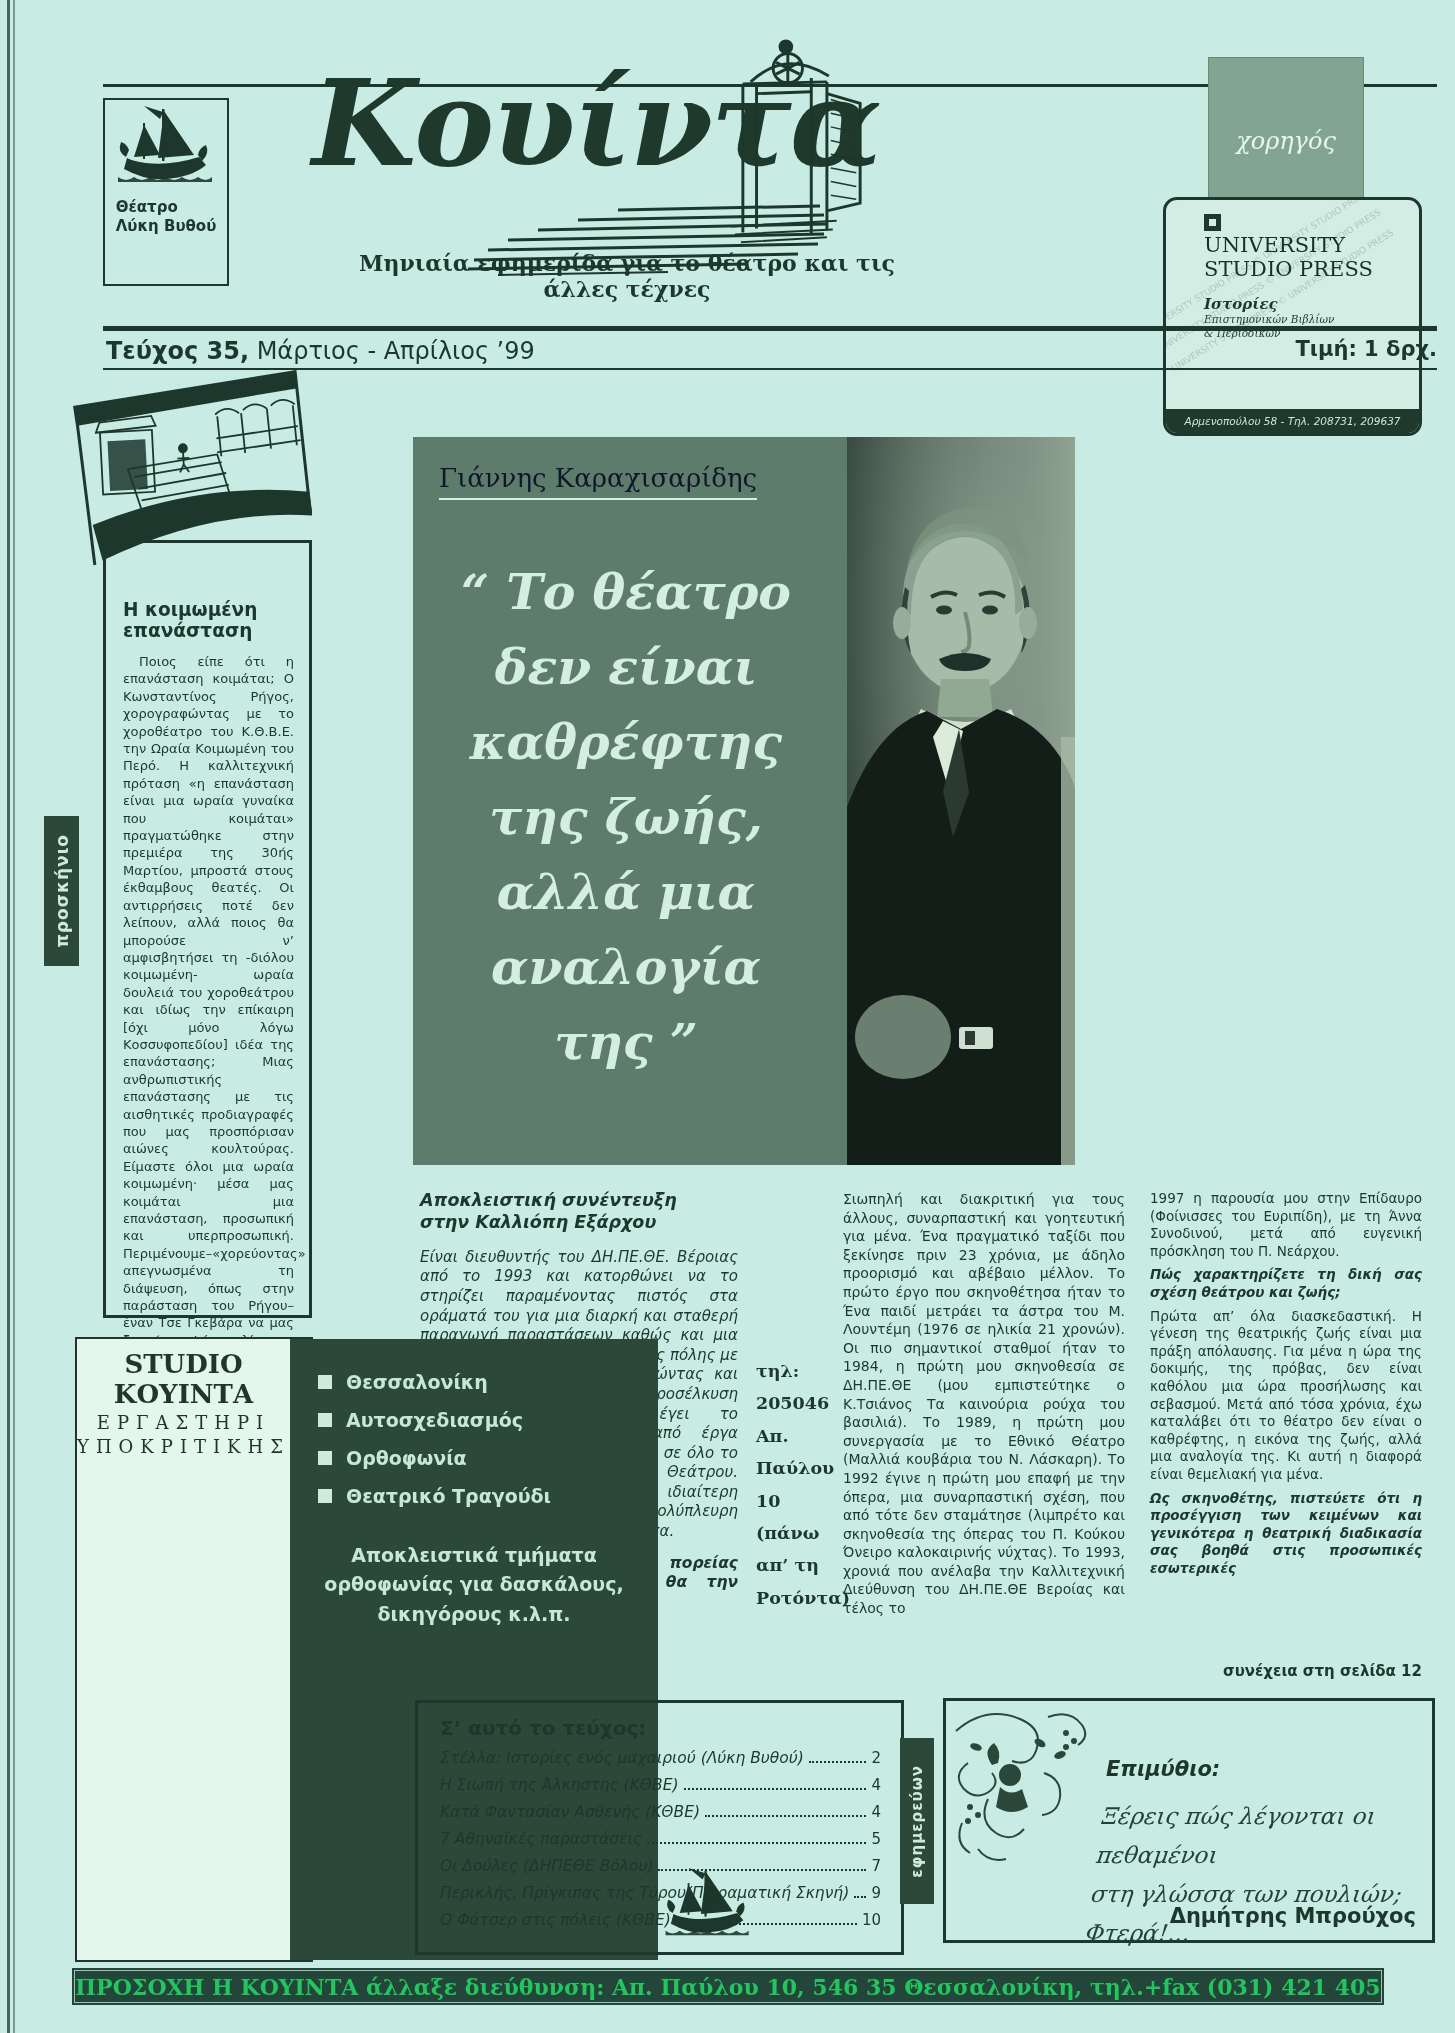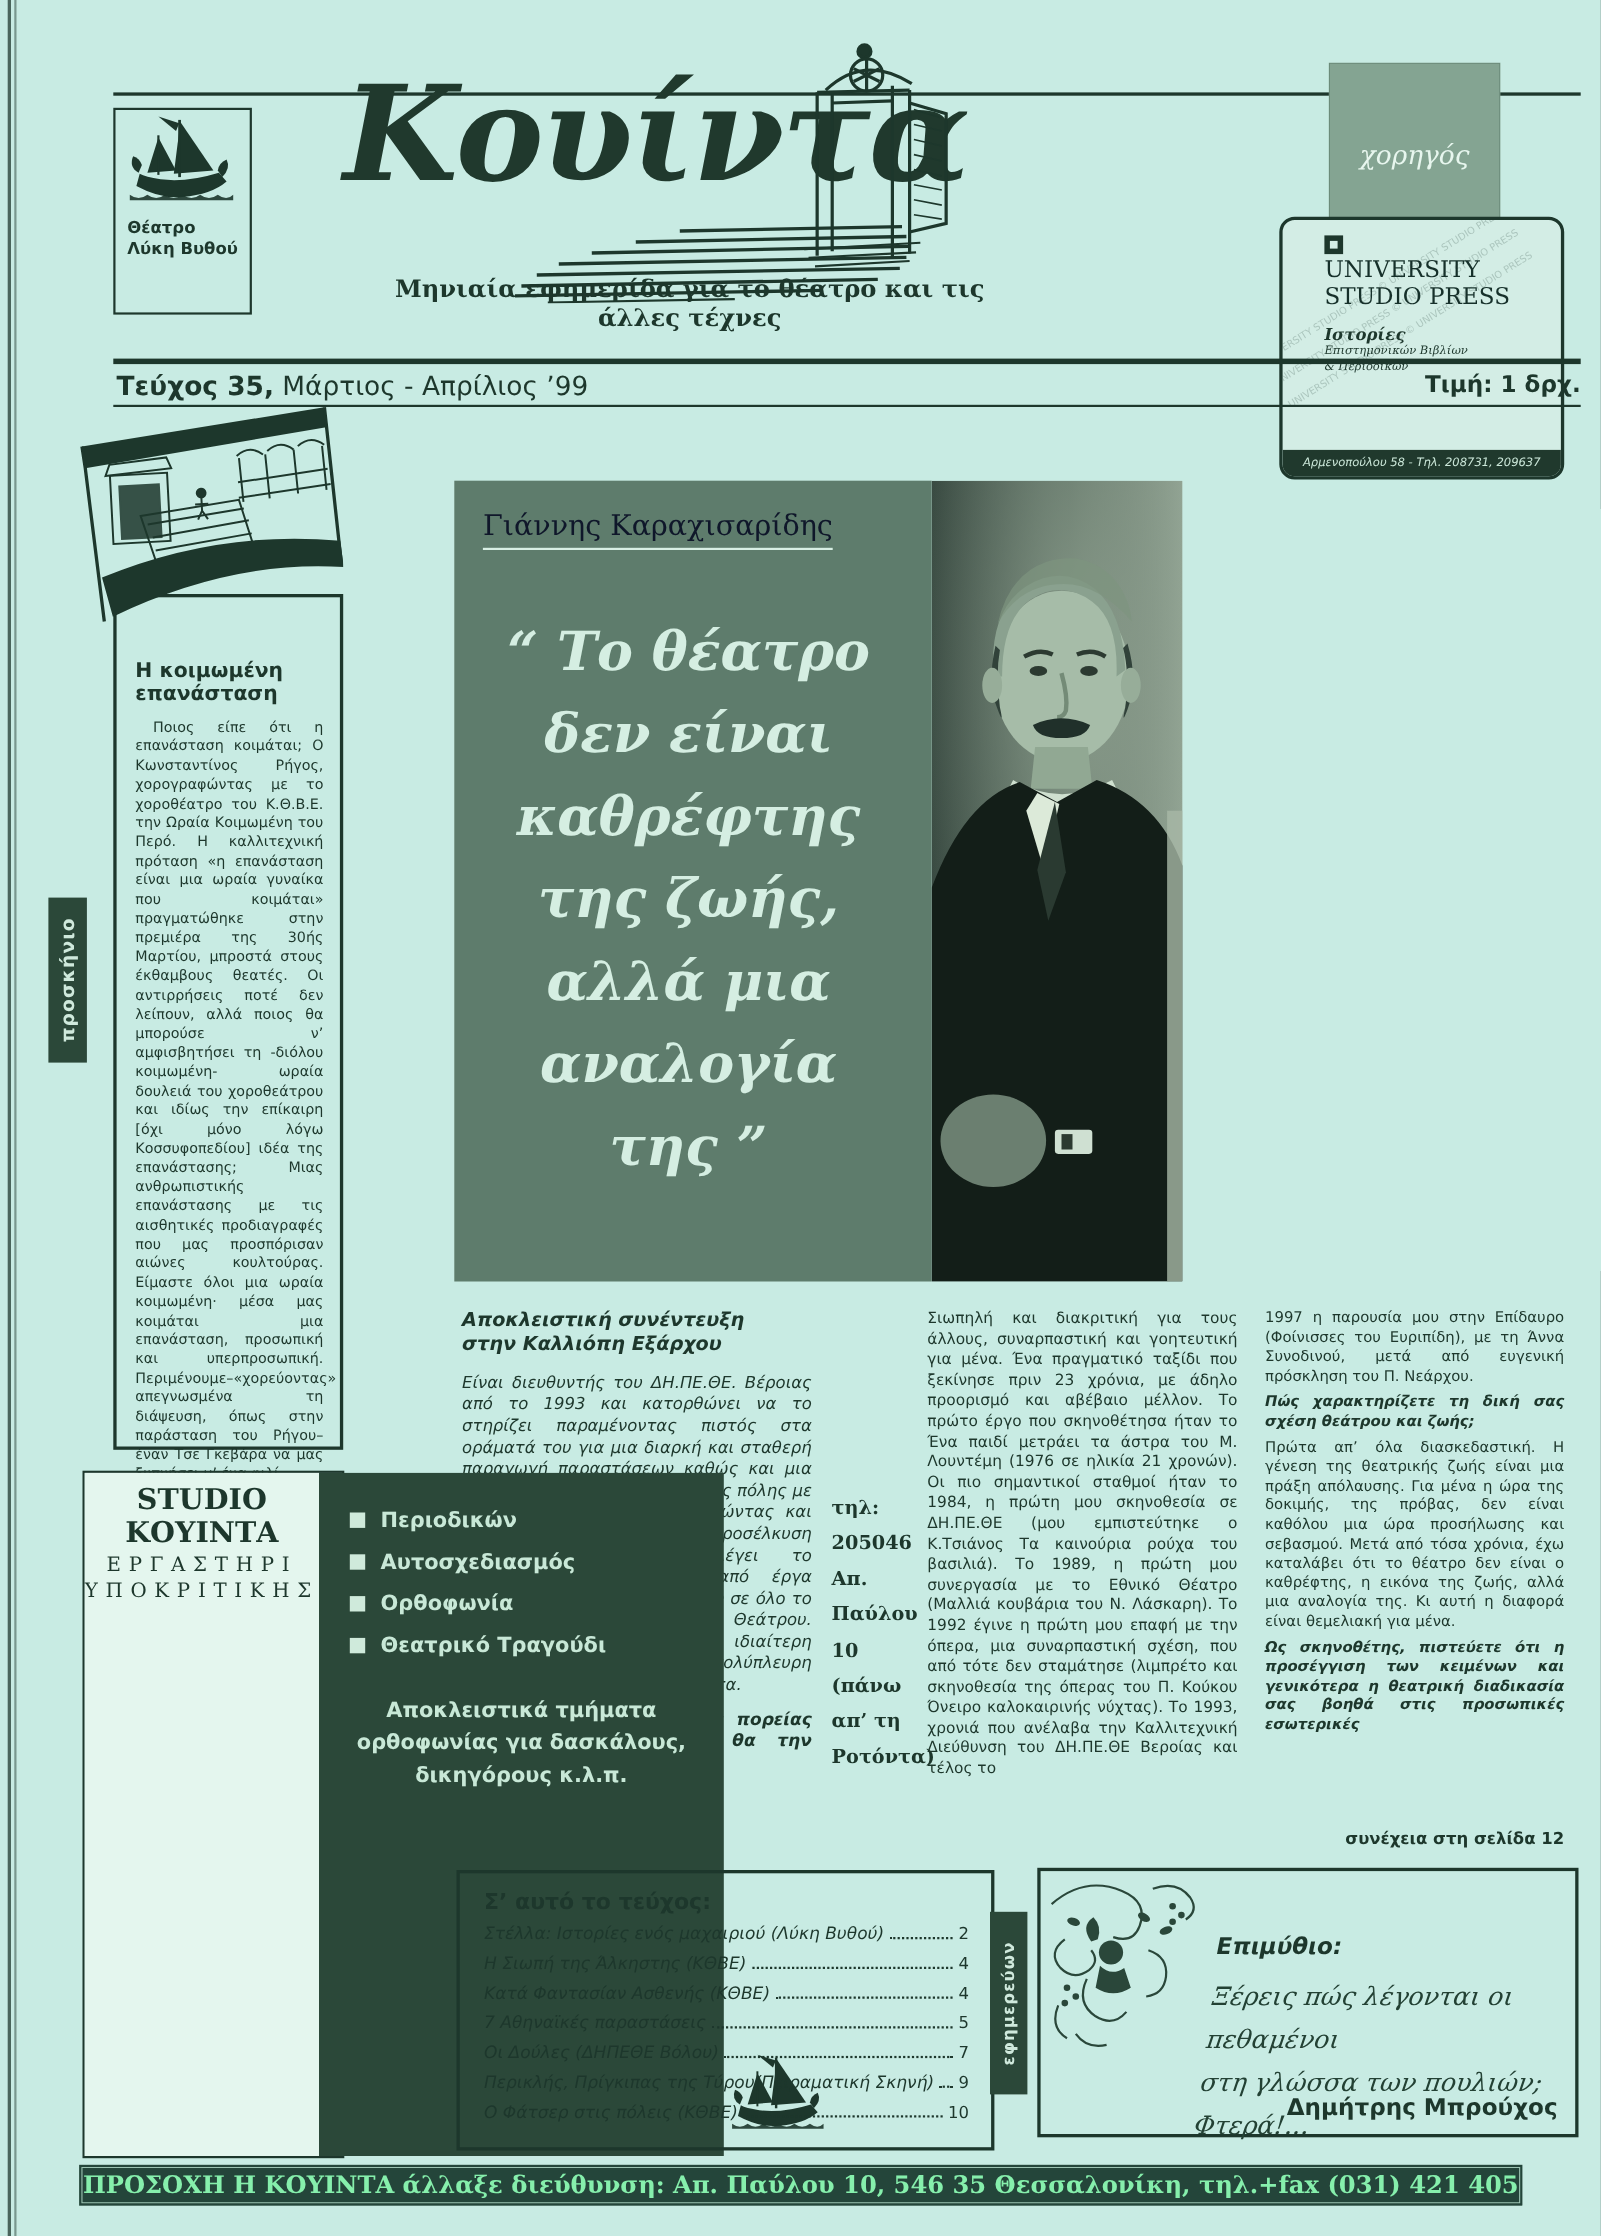--- a/index.html
+++ b/index.html
@@ -107,21 +107,21 @@
   .epi-title{position:absolute;left:160px;top:56px;font-weight:bold;font-style:italic;font-size:21px;}
   .epi-script{position:absolute;left:148px;top:96px;width:330px;
             font-family:"DejaVu Serif",serif;font-style:italic;font-size:23px;line-height:39px;
             transform:skewX(-8deg);color:#23413434;color:#234134;}
   .epi-sign{position:absolute;right:16px;bottom:12px;font-weight:bold;font-size:21px;}
 
   
   .bottom-bar{left:72px;top:1968px;width:1312px;height:37px;background:#24453a;
             box-shadow:inset 0 0 0 2px #24453a, inset 0 0 0 3px #9cc3b2;
             display:flex;align-items:center;justify-content:center;
-            font-family:"DejaVu Serif",serif;font-weight:bold;font-size:22px;color:#86efac;
+            font-family:"DejaVu Serif",serif;font-weight:bold;font-size:22px;color:#22c55e;
             white-space:nowrap;}
 </style>
 </head>
 <body>
 
 <div id="page">
 
   <div class="scanline" style="left:7px;"></div>
   <div class="scanline" style="left:13px;width:2px;opacity:.5;"></div>
 
@@ -322,21 +322,21 @@
 
   <div class="abs studio-box">
     <div class="studio-head">
       <div class="studio-title">STUDIO ΚΟΥΙΝΤΑ</div>
       <div class="studio-sub">ΕΡΓΑΣΤΗΡΙ</div>
       <div class="studio-sub">ΥΠΟΚΡΙΤΙΚΗΣ</div>
     </div>
     <div class="studio-dark">
       <div class="studio-item">
         <span class="sq"></span>
-        <span>Περιοδικών</span>
+        <span>Θεσσαλονίκη</span>
       </div>
       <div class="studio-item">
         <span class="sq"></span>
         <span>Αυτοσχεδιασμός</span>
       </div>
       <div class="studio-item">
         <span class="sq"></span>
         <span>Ορθοφωνία</span>
       </div>
       <div class="studio-item">

